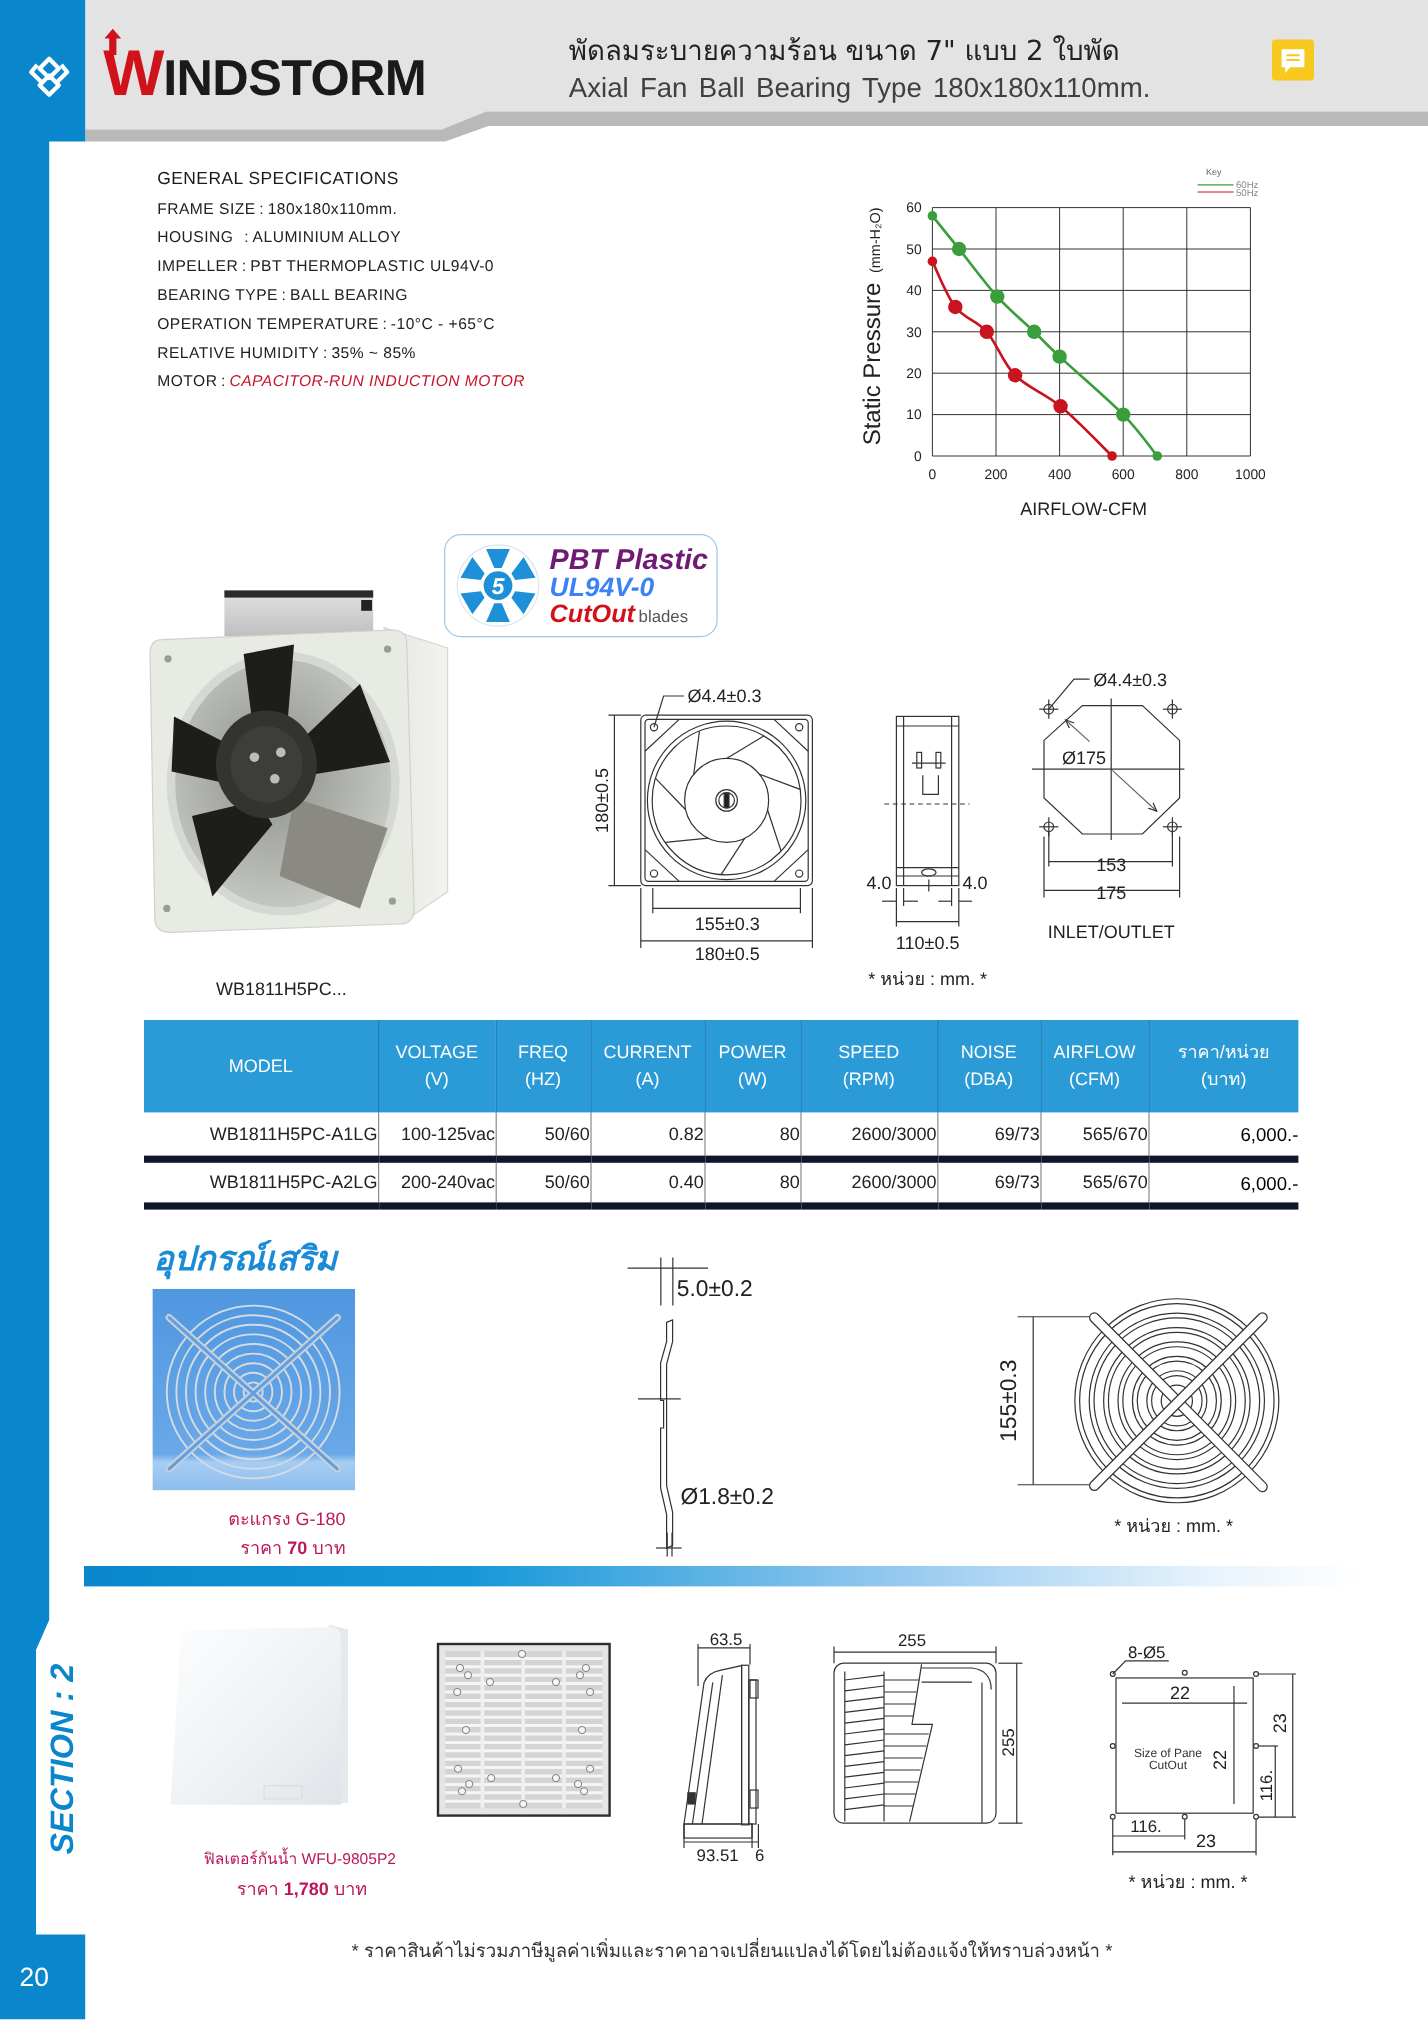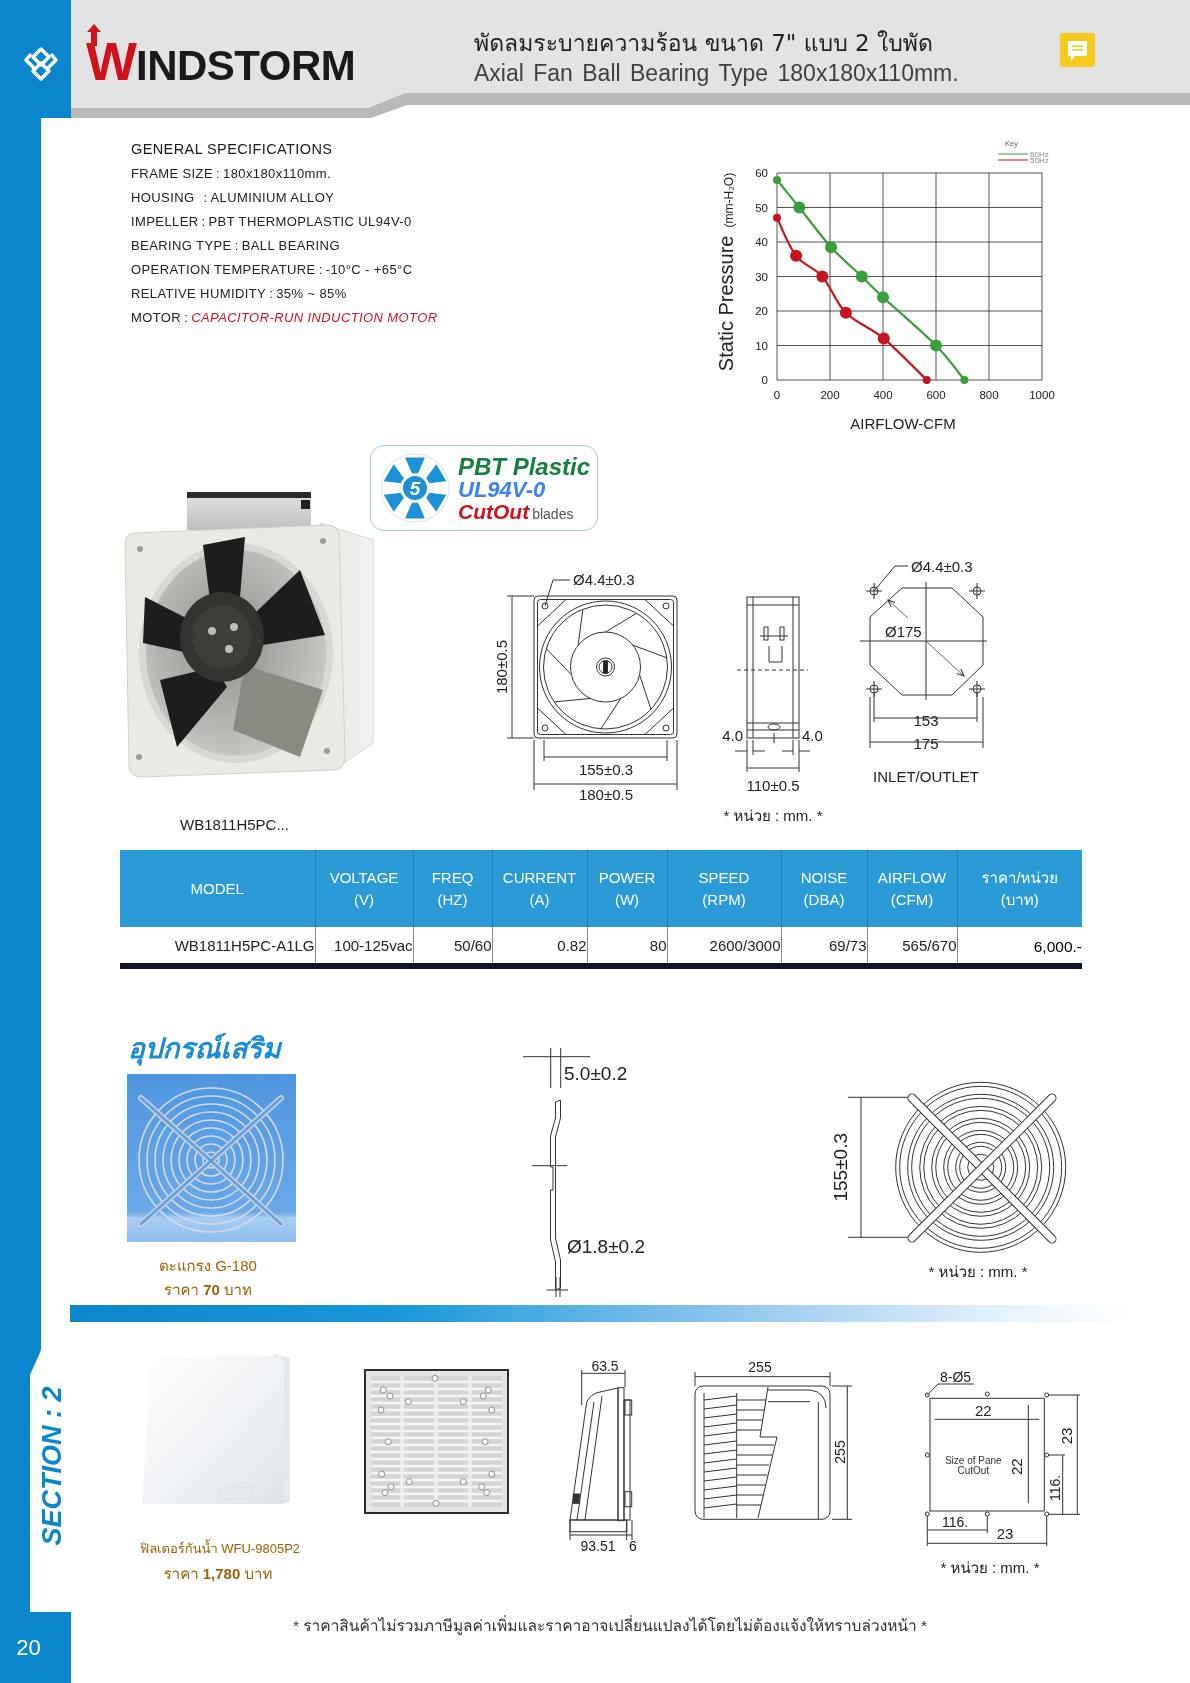--- a/index.html
+++ b/index.html
@@ -19,27 +19,27 @@
 
 
 .specs{font-size:13px;letter-spacing:0.4px;color:#222}
 .spec-heading{font-size:14.5px;letter-spacing:0.4px;line-height:18px;margin-bottom:4px;color:#1a1a1a}
 .spec-row{line-height:24px;white-space:nowrap}
 .spec-row .sep{margin:0 3px}
 .spec-row .v.motor{color:#c8142a;font-style:italic}
 
 
 .badge{width:228px;height:86px;border:1.5px solid #9cc9ea;border-radius:14px;background:#fff}
-.badge-t1{font-size:24px;font-weight:bold;font-style:italic;color:#15803d;line-height:24px;white-space:nowrap}
+.badge-t1{font-size:24px;font-weight:bold;font-style:italic;color:#701a75;line-height:24px;white-space:nowrap}
 .badge-t2{font-size:22px;font-weight:bold;font-style:italic;color:#3b82f6;line-height:22px;white-space:nowrap}
 .badge-t3{font-size:21px;font-weight:bold;font-style:italic;color:var(--red);line-height:22px;white-space:nowrap}
 .badge-t3b{font-size:14px;font-weight:normal;font-style:normal;color:#555;margin-left:3px}
 
 .caption{font-size:15px;color:#222;white-space:nowrap}
-.caption-center{text-align:center;font-size:15px;color:#a16207;white-space:nowrap}
+.caption-center{text-align:right;font-size:15px;color:#be185d;white-space:nowrap}
 
 
 .dw line,.dw rect,.dw circle,.dw path,.dw polygon,.dw polyline,.dw ellipse{fill:none;stroke:#333;stroke-width:1}
 .dt{font-size:15px;fill:#222}
 .dt-s{font-size:14px;fill:#222}
 .dt-xs{font-size:10px;fill:#333}
 .dt-l{font-size:19px;fill:#222}
 
 
 .spec-table{border-collapse:collapse;table-layout:fixed;width:962px;font-size:15px}
@@ -376,20 +376,31 @@
       <td>WB1811H5PC-A1LG</td>
       <td>100-125vac</td>
       <td>50/60</td>
       <td>0.82</td>
       <td>80</td>
       <td>2600/3000</td>
       <td>69/73</td>
       <td>565/670</td>
       <td>6,000.-</td>
     </tr>
+    <tr>
+      <td>WB1811H5PC-A2LG</td>
+      <td>200-240vac</td>
+      <td>50/60</td>
+      <td>0.40</td>
+      <td>80</td>
+      <td>2600/3000</td>
+      <td>69/73</td>
+      <td>565/670</td>
+      <td>6,000.-</td>
+    </tr>
   </tbody>
 </table>
 
 <div class="abs acc-title" style="left:128px;top:1026px">อุปกรณ์เสริม</div>
 
 <svg class="abs" style="left:127px;top:1074px" width="169" height="168" viewBox="0 0 169 168">
   <defs>
     <linearGradient id="gbg" x1="0" y1="0" x2="0" y2="1">
         <stop offset="0" stop-color="#4f97e0"></stop>
         <stop offset="0.82" stop-color="#6aa8e8"></stop>

